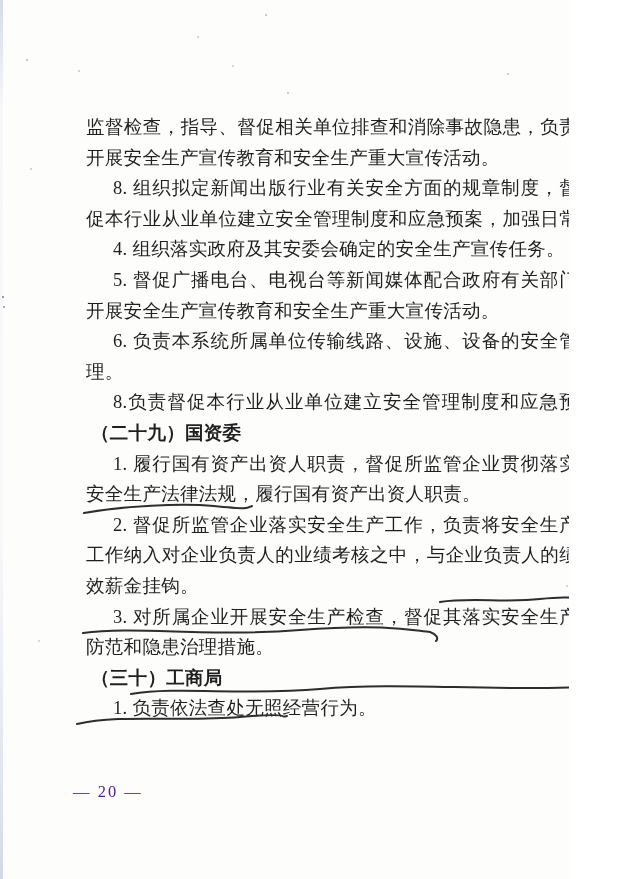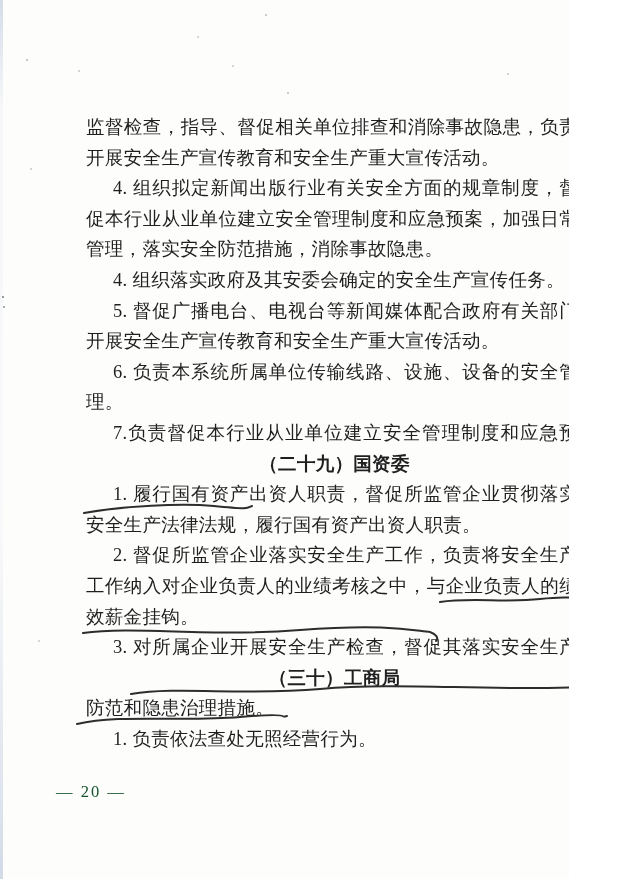--- a/index.html
+++ b/index.html
@@ -49,64 +49,63 @@
   }
   .text-block{
     position:absolute;left:86px;top:112px;width:492px;
   }
   .line{
     position:relative;height:30.6px;line-height:30.6px;
     font-size:18.5px;white-space:nowrap;
     letter-spacing:0.3px;
   }
   .ind-para{padding-left:27px;}
-  .ind-heading{padding-left:5px;text-align:center;}
+  .ind-heading{padding-left:5px;}
   .bold{font-weight:bold;}
   .just{text-align:justify;text-align-last:justify;}
   .page-number{
-    position:absolute;left:56px;top:782px;
-    font-size:16.5px;letter-spacing:2px;color:#14532d;
+    position:absolute;left:73px;top:782px;
+    font-size:16.5px;letter-spacing:2px;color:#4c1d95;
   }
   .pen-overlay{
     position:absolute;left:0;top:0;width:623px;height:879px;
     pointer-events:none;
   }
   .pen-overlay path{
     fill:none;stroke:#2d2d2d;stroke-width:2;stroke-linecap:round;
   }
 </style>
 </head>
 <body>
 
 <div class="page">
 
   <div class="edge-strip"></div>
   <div class="speckles"></div>
 
   <div class="text-block">
       <div class="line ind-none just"><span>监督检查，指导、督促相关单位排查和消除事故隐患，负责</span></div>
       <div class="line ind-none"><span>开展安全生产宣传教育和安全生产重大宣传活动。</span></div>
-      <div class="line ind-para just"><span>4. 组织拟定新闻出版行业有关安全方面的规章制度，督</span></div>
+      <div class="line ind-para just"><span>8. 组织拟定新闻出版行业有关安全方面的规章制度，督</span></div>
       <div class="line ind-none just"><span>促本行业从业单位建立安全管理制度和应急预案，加强日常</span></div>
-      <div class="line ind-none"><span>管理，落实安全防范措施，消除事故隐患。</span></div>
       <div class="line ind-para"><span>4. 组织落实政府及其安委会确定的安全生产宣传任务。</span></div>
       <div class="line ind-para just"><span>5. 督促广播电台、电视台等新闻媒体配合政府有关部门</span></div>
       <div class="line ind-none"><span>开展安全生产宣传教育和安全生产重大宣传活动。</span></div>
       <div class="line ind-para just"><span>6. 负责本系统所属单位传输线路、设施、设备的安全管</span></div>
       <div class="line ind-none"><span>理。</span></div>
-      <div class="line ind-para just"><span>7.负责督促本行业从业单位建立安全管理制度和应急预</span></div>
+      <div class="line ind-para just"><span>8.负责督促本行业从业单位建立安全管理制度和应急预</span></div>
       <div class="line ind-heading bold"><span class="u">（二十九）国资委</span></div>
       <div class="line ind-para just"><span>1. 履行国有资产出资人职责，督促所监管企业贯彻落实</span></div>
       <div class="line ind-none"><span>安全生产法律法规，履行国有资产出资人职责。</span></div>
       <div class="line ind-para just"><span>2. 督促所监管企业落实安全生产工作，</span><span class="u">负责将安全生产</span></div>
       <div class="line ind-none just"><span class="u">工作纳入对企业负责人的业绩考核之中，</span><span>与企业负责人的绩</span></div>
       <div class="line ind-none"><span>效薪金挂钩。</span></div>
       <div class="line ind-para just"><span>3. </span><span class="u">对所属企业开展安全生产检查，督促其落实安全生产</span></div>
+      <div class="line ind-none"><span class="u">防范和隐患治理措施。</span></div>
       <div class="line ind-heading bold"><span>（三十）工商局</span></div>
-      <div class="line ind-none"><span class="u">防范和隐患治理措施。</span></div>
       <div class="line ind-para"><span>1. 负责依法查处无照经营行为。</span></div>
     </div>
 
   <div class="page-number">— 20 —</div>
 
   <svg class="pen-overlay" width="623" height="879" viewBox="0 0 623 879" xmlns="http://www.w3.org/2000/svg">
     <path d="M 84 513 C 124 506 180 503 214 506 S 246 509 252 506"></path>
     <path d="M 440 602 C 470 597 505 603 540 599 S 572 600 581 597"></path>
     <path d="M 83 633 C 135 626 210 637 300 630 S 415 631 430 632 C 436 634 439 638 436 641"></path>
     <path d="M 131 694 C 180 686 240 696 320 689 S 480 691 582 687"></path>

